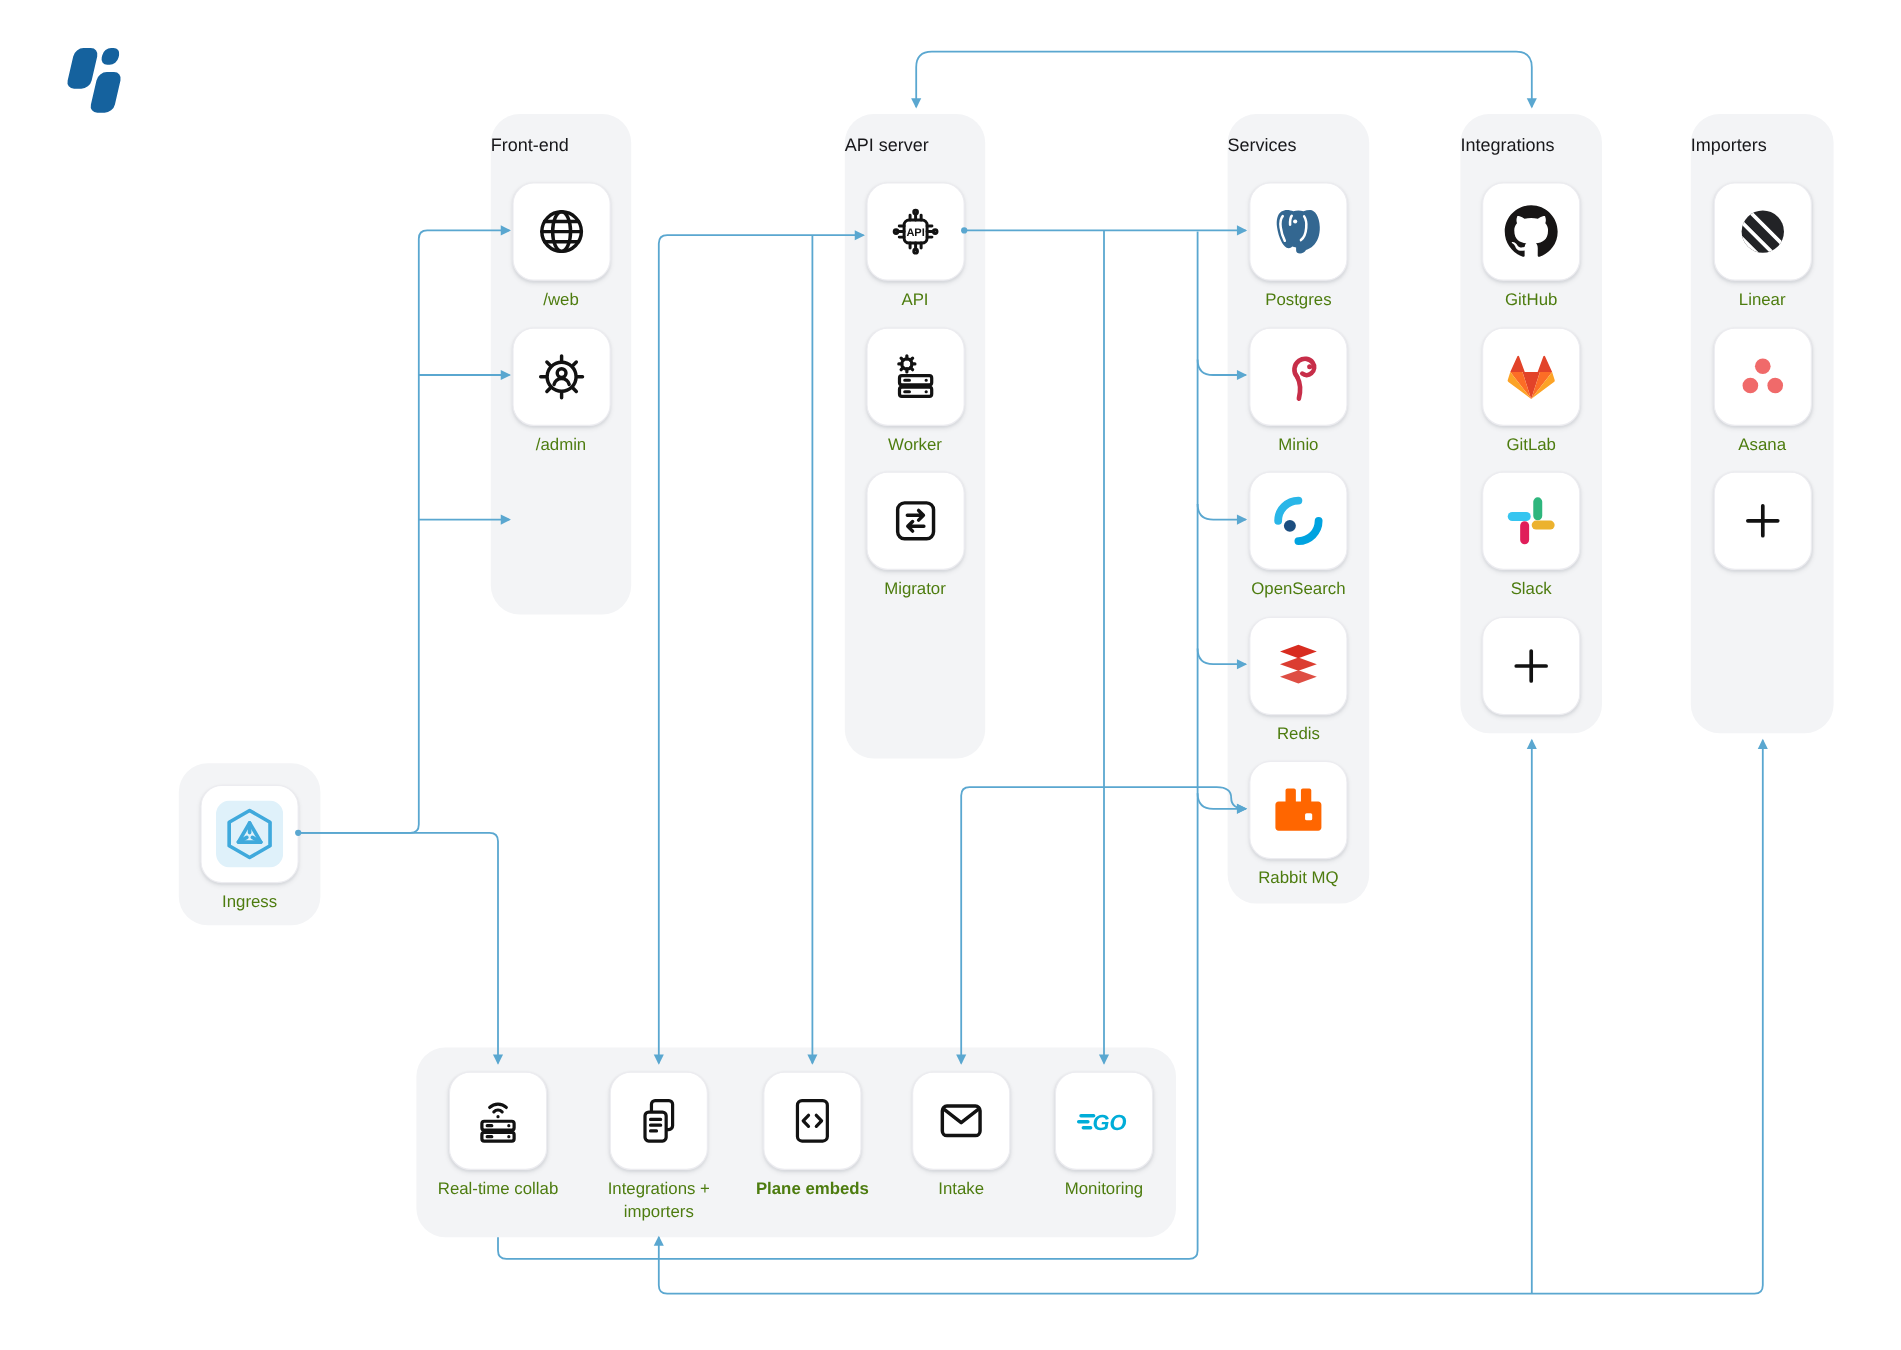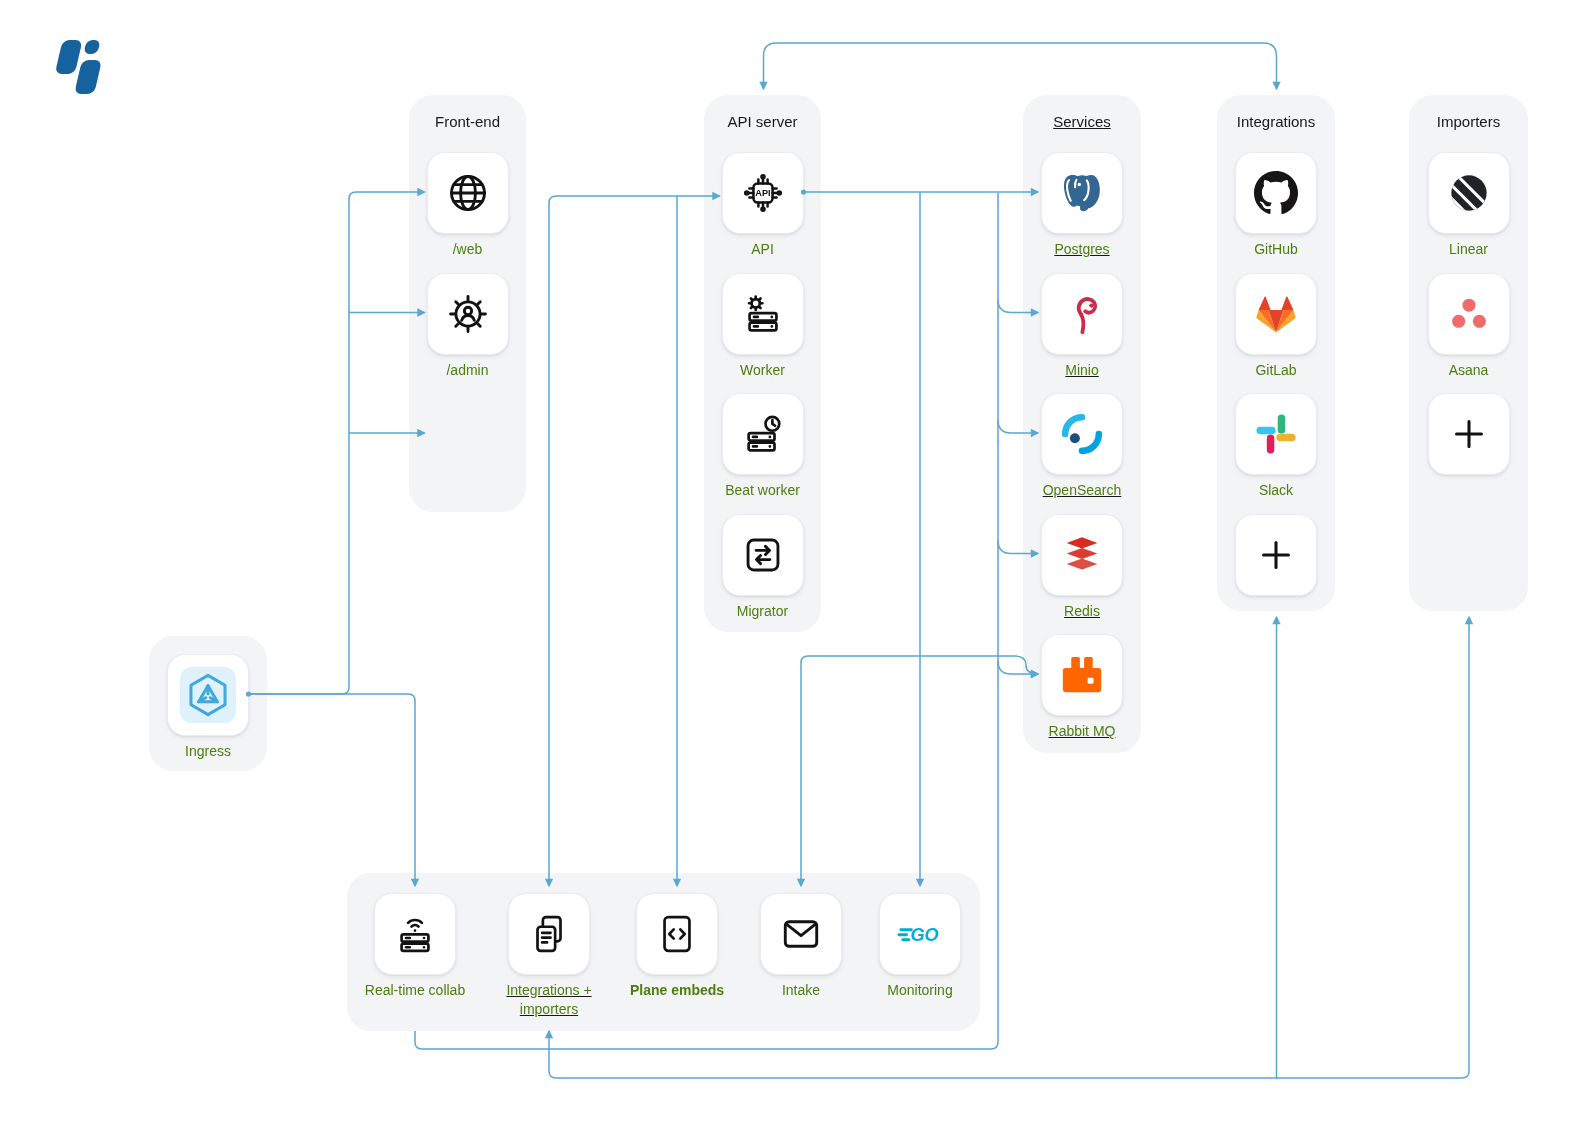--- a/index.html
+++ b/index.html
@@ -1,38 +1,38 @@
 <!DOCTYPE html>
 <html><head>
 <meta charset="utf-8">
 <style>
   html,body{margin:0;padding:0;background:#ffffff;font-family:"Liberation Sans",sans-serif;color:#18181b;}
   #canvas{position:relative;width:1584px;height:1125px;background:#ffffff;overflow:hidden;}
   .logo{position:absolute;left:40px;top:34px;z-index:2;}
   .group{position:absolute;background:#f3f4f6;border-radius:24px;box-sizing:border-box;z-index:1;}
-  .group-title{text-align:center;padding-top:17px;line-height:20px;font-size:15px;margin-bottom:20px;color:#18181b;}
+  .group-title{padding-top:17px;line-height:20px;font-size:15px;margin-bottom:20px;color:#18181b;}
   .nodes{position:relative;}
   .vcol .node{height:120.5px;text-align:center;}
   .card{width:80px;height:80px;background:#ffffff;border-radius:18px;margin:0 auto;display:flex;align-items:center;justify-content:center;
         border:1px solid #ececf0;box-shadow:0 1px 2px rgba(16,24,40,.06),0 2px 4px rgba(16,24,40,.07);}
   .icon{display:flex;align-items:center;justify-content:center;}
   .icon svg{width:46px;height:46px;display:block;}
   .icon.big svg{width:56px;height:56px;}
   .node-label{margin-top:6px;font-size:14px;line-height:19px;color:#4d7c0f;}
   #g-front-end{left:409px;top:95px;width:117px;height:417px;}
   #g-api-server{left:704px;top:95px;width:117px;height:537px;}
-  #g-services{left:1023px;top:95px;width:118px;height:658px;text-decoration:underline;}
+  #g-services{left:1023px;top:95px;width:118px;height:658px;}
   #g-integrations{left:1217px;top:95px;width:118px;height:516px;}
   #g-importers{left:1409px;top:95px;width:119px;height:516px;}
   #g-ingress{left:149px;top:636px;width:118px;height:135px;padding-top:18px;}
   #g-runtime{left:347px;top:873px;width:633px;height:158px;}
   #g-runtime .nodes{position:absolute;inset:0;}
   #g-runtime .node{position:absolute;top:20px;width:118px;text-align:center;}
   #g-runtime .node:nth-child(1){left:9px;}
-  #g-runtime .node:nth-child(2){left:143px;text-decoration:underline;}
+  #g-runtime .node:nth-child(2){left:143px;}
   #g-runtime .node:nth-child(3){left:271px;font-weight:bold;}
   #g-runtime .node:nth-child(4){left:395px;}
   #g-runtime .node:nth-child(5){left:514px;}
   #wires{position:absolute;left:0;top:0;z-index:3;pointer-events:none;}
 </style>
 </head>
 <body>
 
 <div id="canvas">
 
@@ -142,36 +142,20 @@
                 </g>
               </svg>
             </span>
           </div>
           <div class="node-label">Worker</div>
         </div>
         <div class="node">
           <div class="card">
             <span class="icon">
               <svg viewBox="0 0 24 24">
-                <g fill="none" stroke="#121212" stroke-width="1.4" stroke-linecap="round">
-                  <rect x="4.5" y="11.5" width="13.5" height="4" rx="1"></rect>
-                  <rect x="4.5" y="16.5" width="13.5" height="4" rx="1"></rect>
-                  <path d="M6.8 13.5h2M6.8 18.5h2M15.6 13.5h.01M15.6 18.5h.01"></path>
-                  <circle cx="16.9" cy="6.7" r="3.6"></circle>
-                  <path d="M16.9 4.8v1.9l1.4 1"></path>
-                </g>
-              </svg>
-            </span>
-          </div>
-          <div class="node-label">Beat worker</div>
-        </div>
-        <div class="node">
-          <div class="card">
-            <span class="icon">
-              <svg viewBox="0 0 24 24">
                 <g fill="none" stroke="#121212" stroke-width="1.5" stroke-linecap="round" stroke-linejoin="round">
                   <rect x="4.2" y="4.2" width="15.6" height="15.6" rx="3"></rect>
                   <path d="M8.4 9.6h7M13.3 7.5l2.1 2.1-2.1 2.1"></path>
                   <path d="M15.6 14.4h-7M10.7 12.3l-2.1 2.1 2.1 2.1"></path>
                 </g>
               </svg>
             </span>
           </div>
           <div class="node-label">Migrator</div>
         </div>

